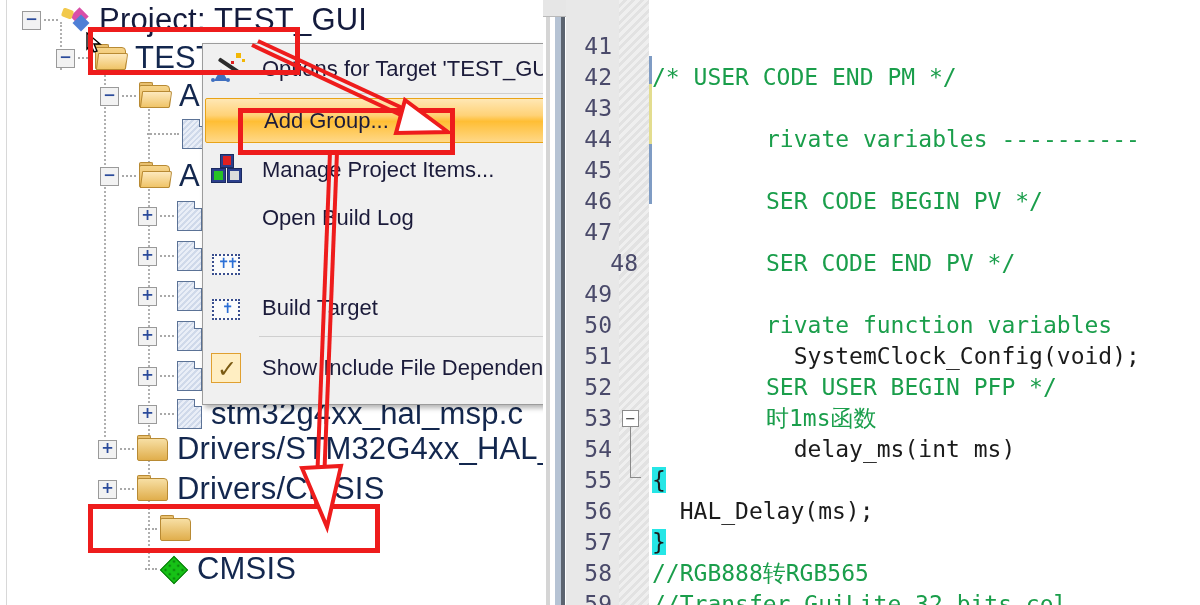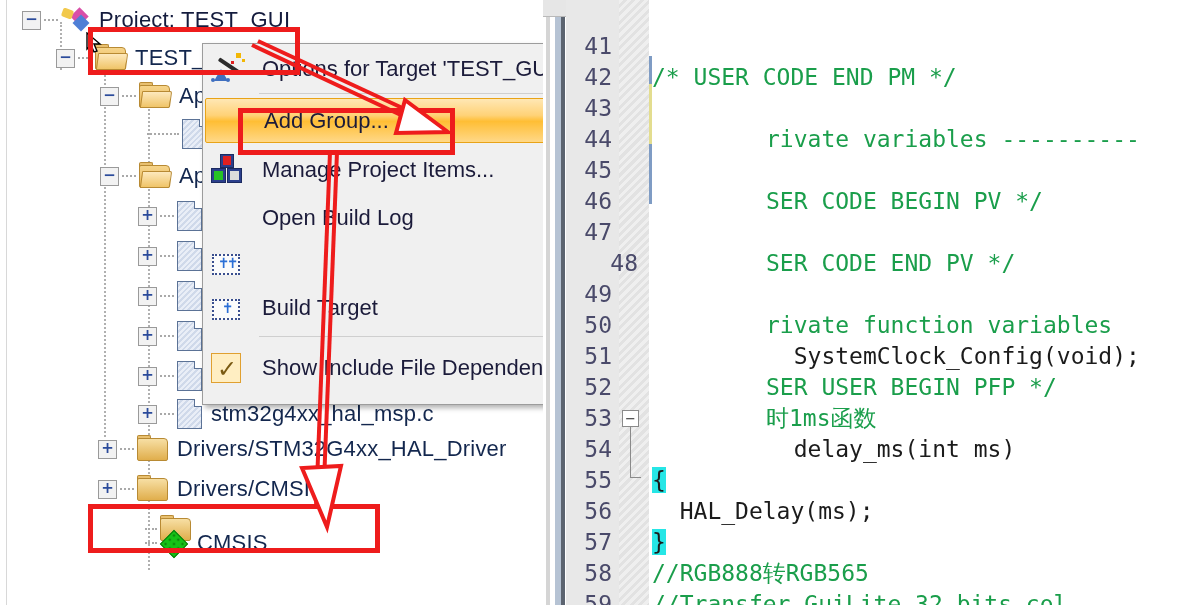--- a/index.html
+++ b/index.html
@@ -11,21 +11,21 @@
   .root{position:absolute;inset:0;}
 
   
   #project-pane{
     position:absolute;left:0;top:0;width:543px;height:605px;
     background:#ffffff;overflow:hidden;
   }
   #pane-left-edge{position:absolute;left:0;top:0;width:6px;height:605px;background:#ffffff;border-right:1px solid #d8d8d8;}
 
   .tnode{position:absolute;height:40px;display:flex;align-items:center;white-space:nowrap;}
-  .tlabel{font-size:22px;color:#13274e;letter-spacing:.2px;}
+  .tlabel{font-size:31px;color:#13274e;letter-spacing:.2px;}
   .tlabel.proj{color:#141b3d;}
 
   
   .exp{width:19px;height:19px;border:1px solid #9a9a9a;background:#f2f2f2;
        display:inline-flex;align-items:center;justify-content:center;
        font-size:15px;line-height:1;color:#2b4b9b;font-family:"DejaVu Sans",sans-serif;
        box-sizing:border-box;flex:0 0 auto;}
   .exp b{display:block;transform:translateY(-1px);font-weight:700;}
 
   .dots{flex:0 0 auto;height:1px;border-top:2px dotted #a9a9a9;width:14px;margin:0 3px;}
@@ -298,21 +298,21 @@
     </div>
 
     <div class="tnode" style="left:142px;top:509px;">
       <span class="dots" style="width:12px;"></span>
       <span class="folder closed">
           <i class="tab"></i>
           <i class="back"></i>
         </span>
     </div>
 
-    <div class="tnode" style="left:142px;top:523px;">
+    <div class="tnode" style="left:142px;top:549px;">
       <span class="dots" style="width:12px;"></span>
       <span class="cmsisic">
           <i class="dm"></i>
         </span>
       <span class="tlabel">CMSIS</span>
     </div>
 
     <svg id="mouse-cursor" viewBox="0 0 20 22">
       <polygon points="1,1 1,17 5,13 8,20 11,19 8,12 14,12" fill="#ffffff" stroke="#000" stroke-width="1.4"></polygon>
     </svg>

